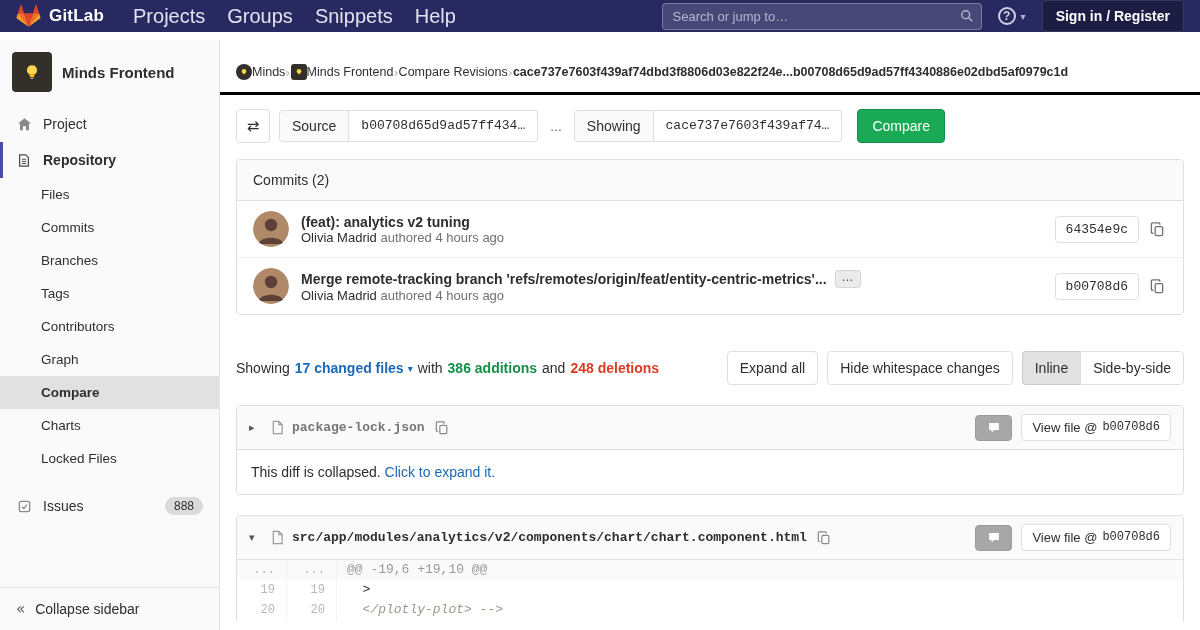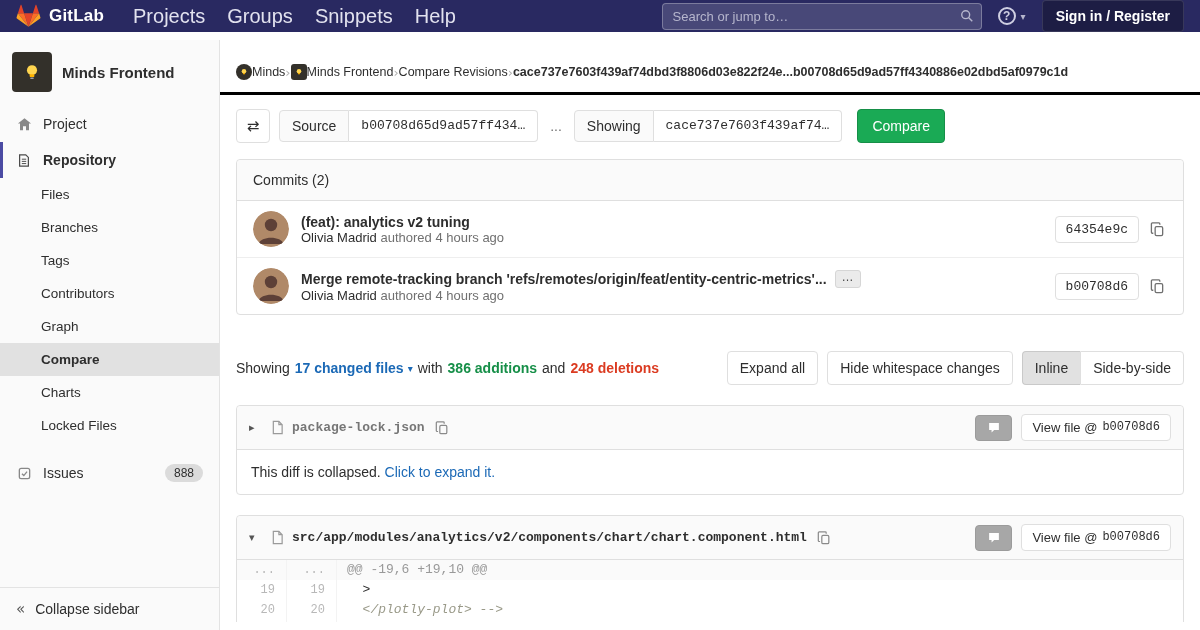--- a/index.html
+++ b/index.html
@@ -169,20 +169,21 @@
       <span class="ic">
         <svg width="14" height="15" viewBox="0 0 16 16" fill="none" stroke="#4a4a4a" stroke-width="1.4">
             <path d="M3 1.5h7l3 3v10H3z"></path>
             <path d="M5.5 6.5h5M5.5 9h5M5.5 11.5h5" stroke-width="1.1"></path>
           </svg>
       </span>
       <span>Repository</span>
     </div>
     <div class="subnav">
       <div class="sub-item">Files</div>
+      <div class="sub-item">Commits</div>
       <div class="sub-item">Branches</div>
       <div class="sub-item">Tags</div>
       <div class="sub-item">Contributors</div>
       <div class="sub-item">Graph</div>
       <div class="sub-item active">Compare</div>
       <div class="sub-item">Charts</div>
       <div class="sub-item">Locked Files</div>
     </div>
     <div class="nav-item issues">
       <span class="ic">

